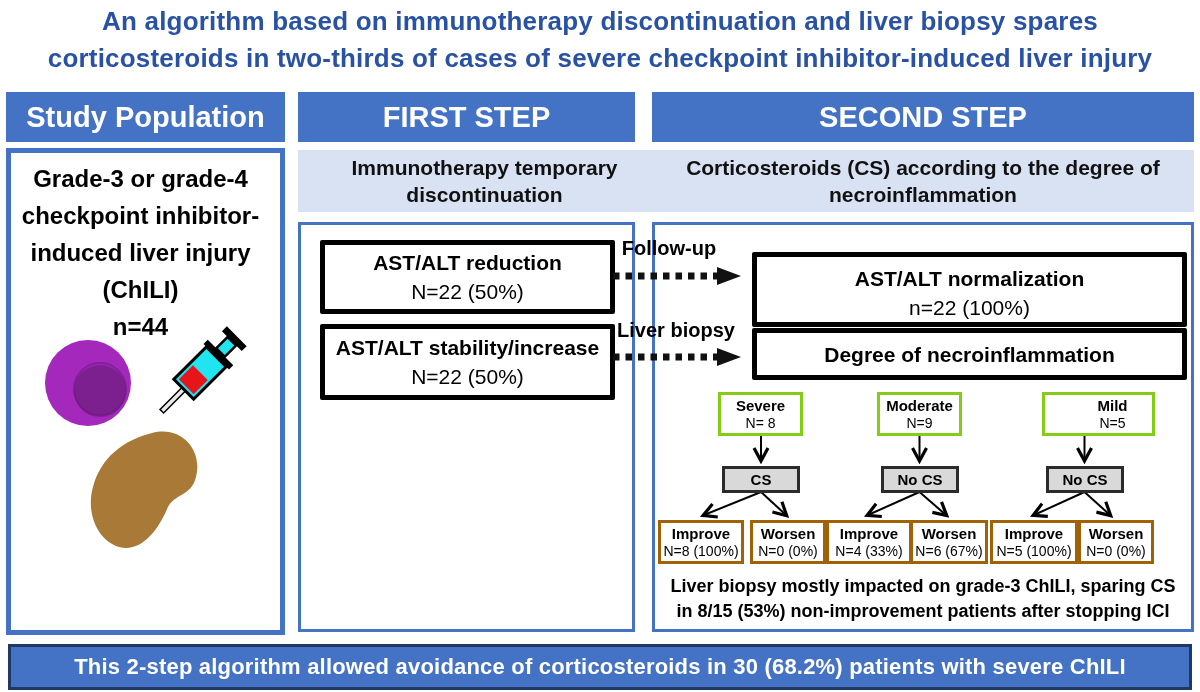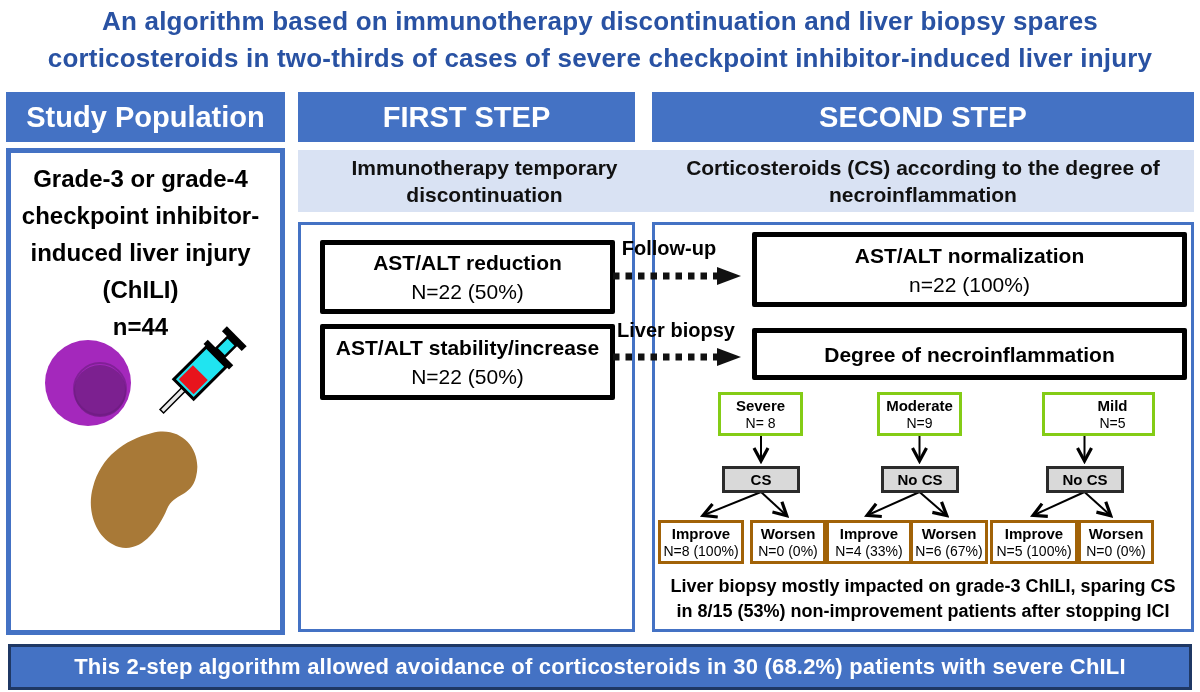--- a/index.html
+++ b/index.html
@@ -138,21 +138,21 @@
     <line x1="2" y1="11" x2="108" y2="11" stroke="#111" stroke-width="7" stroke-dasharray="6.5 6"></line>
     <polygon points="106,2 130,11 106,20" fill="#111"></polygon>
   </svg>
 
   <div class="conn-label" style="left:606px; top:319px; width:140px;">Liver biopsy</div>
   <svg class="conn-arrow" style="left:611px; top:346px;" width="136" height="22">
     <line x1="2" y1="11" x2="108" y2="11" stroke="#111" stroke-width="7" stroke-dasharray="6.5 6"></line>
     <polygon points="106,2 130,11 106,20" fill="#111"></polygon>
   </svg>
 
-  <div class="bigbox" style="left:752px; top:232px; width:425px; height:65px;">
+  <div class="bigbox" style="left:752px; top:252px; width:425px; height:65px;justify-content:flex-end;">
     <div class="l1">AST/ALT normalization</div>
     <div class="l2">n=22 (100%)</div>
   </div>
   <div class="bigbox" style="left:752px; top:328px; width:425px; height:42px;">
     <div class="l1">Degree of necroinflammation</div>
   </div>
 
   <svg class="conn-arrow" style="left:652px; top:222px; pointer-events:none;" width="536" height="404">
     <defs>
       <marker id="vee" markerWidth="9" markerHeight="9" refX="7" refY="4.5" orient="auto">

